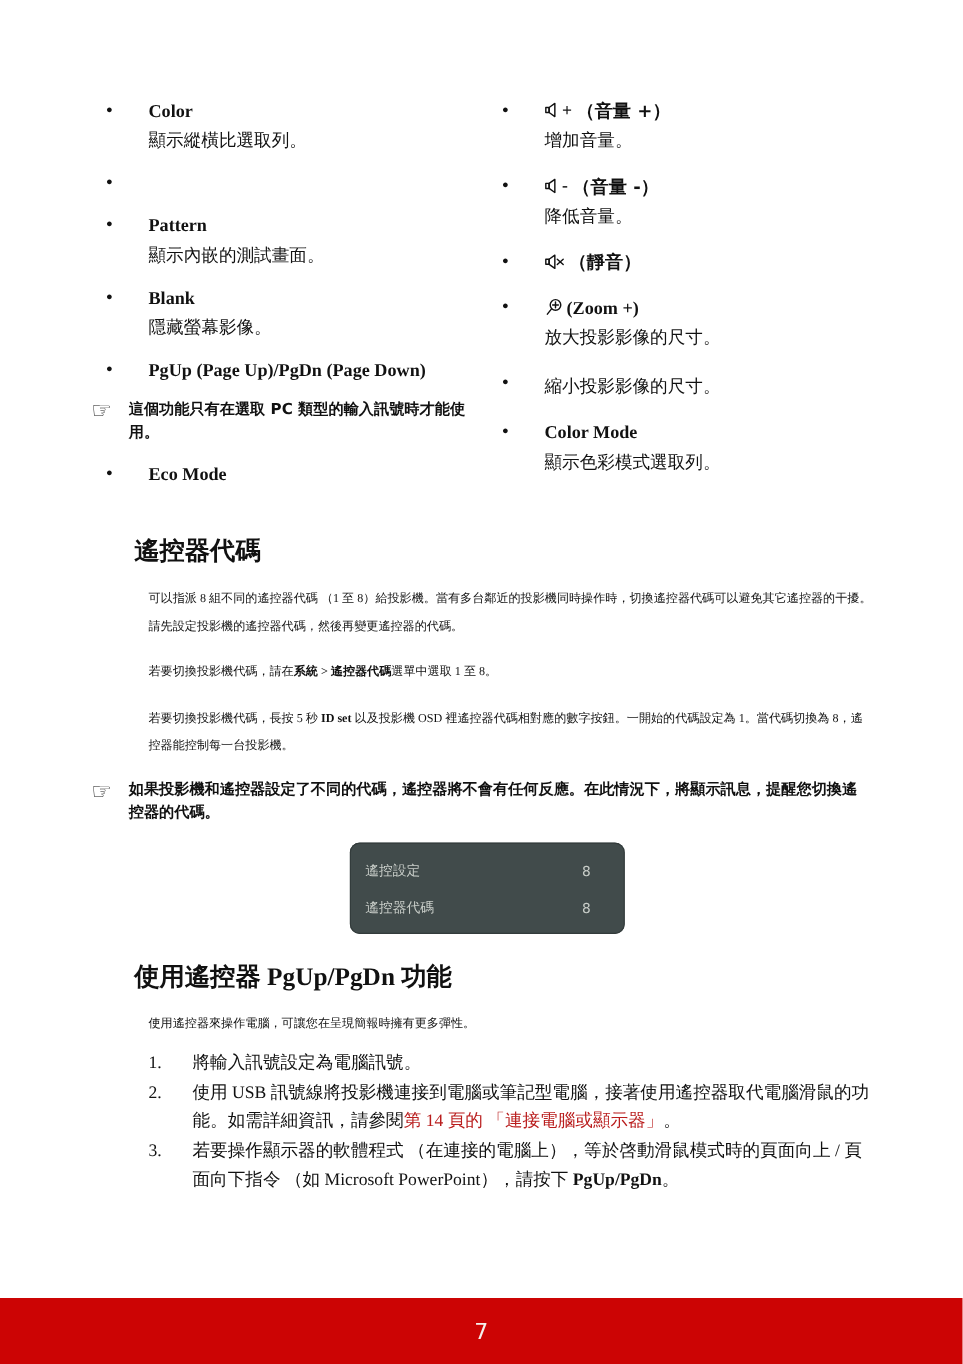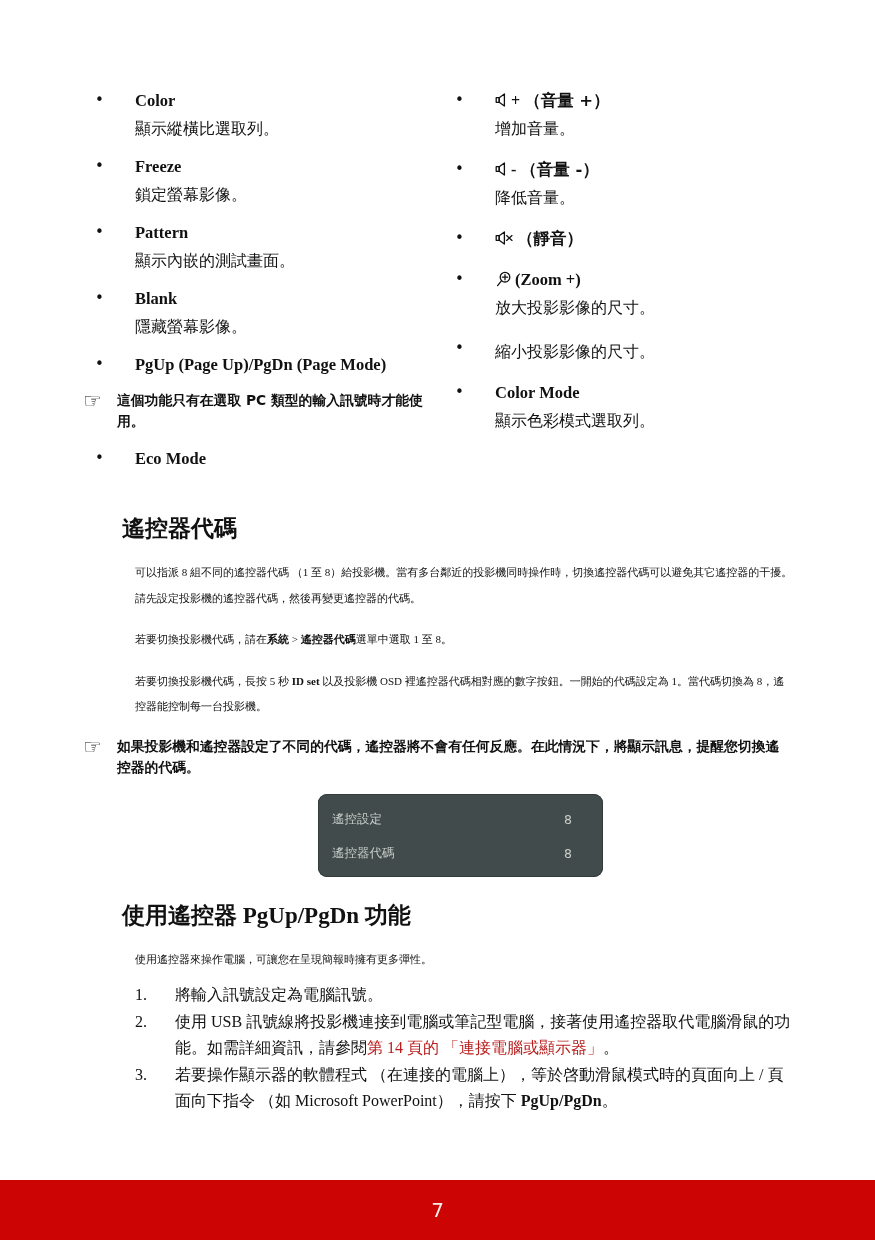--- a/index.html
+++ b/index.html
@@ -58,21 +58,21 @@
     margin:16px 0 13px 40px; width:660px;
     font-size:11px; line-height:25.5px;
     font-family:"Liberation Serif","DejaVu Sans",sans-serif;
   }
   .b { font-weight:bold; }
   .b-latin { font-weight:bold; font-family:"Liberation Serif",serif; }
   .link { color:#b91c1c; }
 
   
   .osd-box {
-    margin:16px 0 14px 223px; width:285px;
+    margin:16px 0 14px 223px; width:250px;
     background:#414B4B; border-radius:9px;
     padding:17px 14px 15px 14px;
     box-shadow:0 0 0 1px #333b3b inset;
   }
   .osd-row {
     display:flex; justify-content:space-between; align-items:center;
     font-family:"DejaVu Sans","Liberation Sans",sans-serif;
     font-size:12.5px; color:#C9CEC9;
   }
   .osd-row + .osd-row { margin-top:17px; }
@@ -112,27 +112,20 @@
                 <div class="term">
 
                   <span class="t-text">Color</span>
                 </div>
                 <div class="desc">顯示縱橫比選取列。</div>
               </div>
             </div>
 
             <div class="bullet-item">
               <span class="bullet">•</span>
-              <div class="bi-body">
-                <div class="term">
-
-                  <span class="t-text">Freeze</span>
-                </div>
-                <div class="desc">鎖定螢幕影像。</div>
-              </div>
             </div>
 
             <div class="bullet-item">
               <span class="bullet">•</span>
               <div class="bi-body">
                 <div class="term">
 
                   <span class="t-text">Pattern</span>
                 </div>
                 <div class="desc">顯示內嵌的測試畫面。</div>
@@ -148,21 +141,21 @@
                 </div>
                 <div class="desc">隱藏螢幕影像。</div>
               </div>
             </div>
 
             <div class="bullet-item">
               <span class="bullet">•</span>
               <div class="bi-body">
                 <div class="term">
 
-                  <span class="t-text">PgUp (Page Up)/PgDn (Page Mode)</span>
+                  <span class="t-text">PgUp (Page Up)/PgDn (Page Down)</span>
                 </div>
               </div>
             </div>
           </div>
 
         <div class="note note-pc">
           <span class="note-hand">☞</span>
           <span class="note-text">這個功能只有在選取 PC 類型的輸入訊號時才能使用。</span>
         </div>
 

